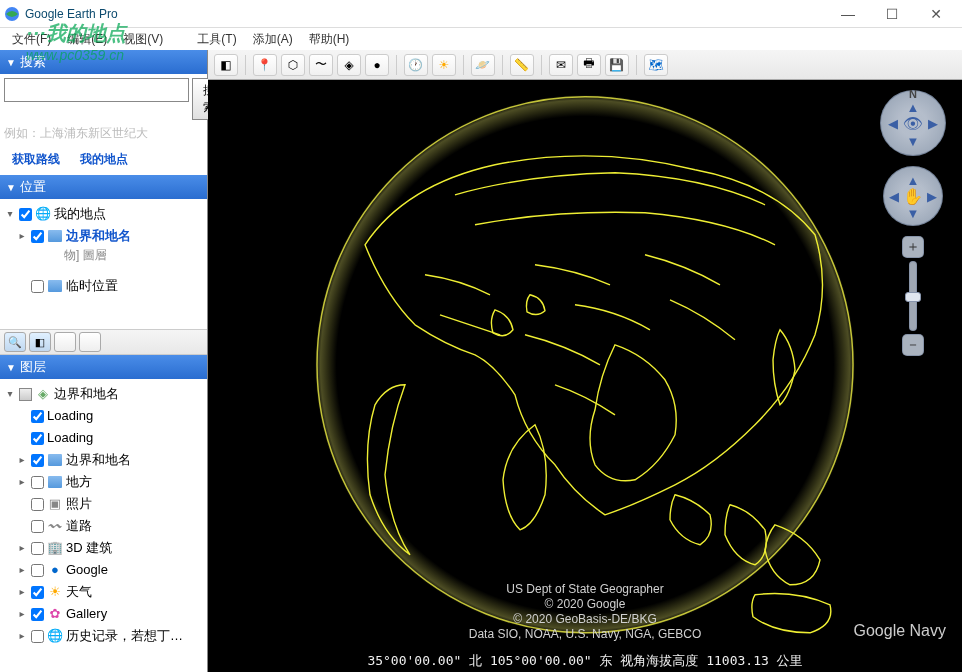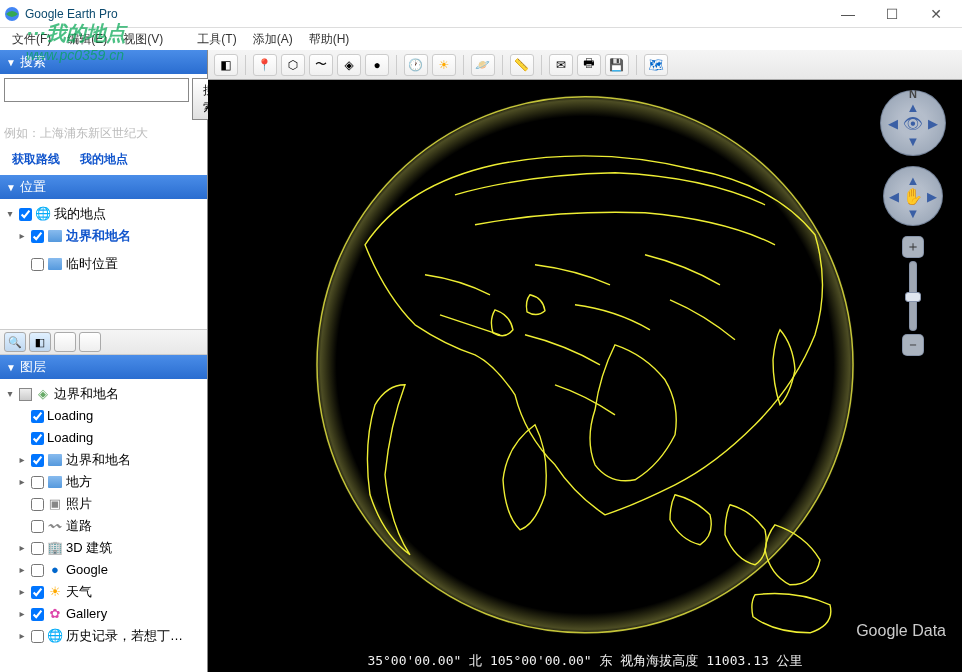--- a/index.html
+++ b/index.html
@@ -147,21 +147,22 @@
         <span>我的地点</span>
       </div>
       <div class="tree-item indent1">
         <span class="expand">▸</span>
         <input type="checkbox" checked="" style="">
         <span class="ticon">
             <span class="ico-folder"></span>
           </span>
         <span class="highlight">边界和地名</span>
       </div>
-      <div class="tree-item indent1" style="margin-top:6px">
+      <div class="tree-sub">物] 圖層</div>
+      <div class="tree-item indent1" style="margin-top:12px">
         <span class="expand"></span>
         <input type="checkbox" style="">
         <span class="ticon">
             <span class="ico-folder"></span>
           </span>
         <span>临时位置</span>
       </div>
     </div>
 
     <div class="midrow">
@@ -313,21 +314,27 @@
           <path d="M255 210 Q268 213 270 226 Q262 233 252 227 Q250 216 255 210 Z"></path>
 
           <path d="M480 510 Q520 505 555 520 Q560 540 535 548 Q500 548 478 532 Q475 518 480 510 Z"></path>
 
           <path d="M260 180 Q300 185 335 200 M300 220 Q340 225 375 245 M250 250 Q290 260 325 280 M280 300 Q310 310 340 330"></path>
           <path d="M150 190 Q185 195 215 210 M165 230 Q195 240 225 250"></path>
           <path d="M370 170 Q410 180 445 200 M395 215 Q430 230 460 255"></path>
         </g>
       </svg>
 
-      <div class="ge-logo">Google Data</div>
+      <div class="attrib">
+        <div>US Dept of State Geographer</div>
+        <div>© 2020 Google</div>
+        <div>© 2020 GeoBasis-DE/BKG</div>
+        <div>Data SIO, NOAA, U.S. Navy, NGA, GEBCO</div>
+      </div>
+      <div class="ge-logo">Google Navy</div>
       <div class="statusbar">35°00'00.00" 北  105°00'00.00" 东  视角海拔高度  11003.13 公里</div>
 
       <div class="nav-controls">
         <div class="nav-ring">
           <div class="nav-ring-outer"></div>
           <div class="nav-n">N</div>
           <div class="nav-arrow" style="top:10px;left:50%;transform:translateX(-50%)">▲</div>
           <div class="nav-arrow" style="bottom:7px;left:50%;transform:translateX(-50%)">▼</div>
           <div class="nav-arrow" style="left:8px;top:50%;transform:translateY(-50%)">◀</div>
           <div class="nav-arrow" style="right:8px;top:50%;transform:translateY(-50%)">▶</div>

